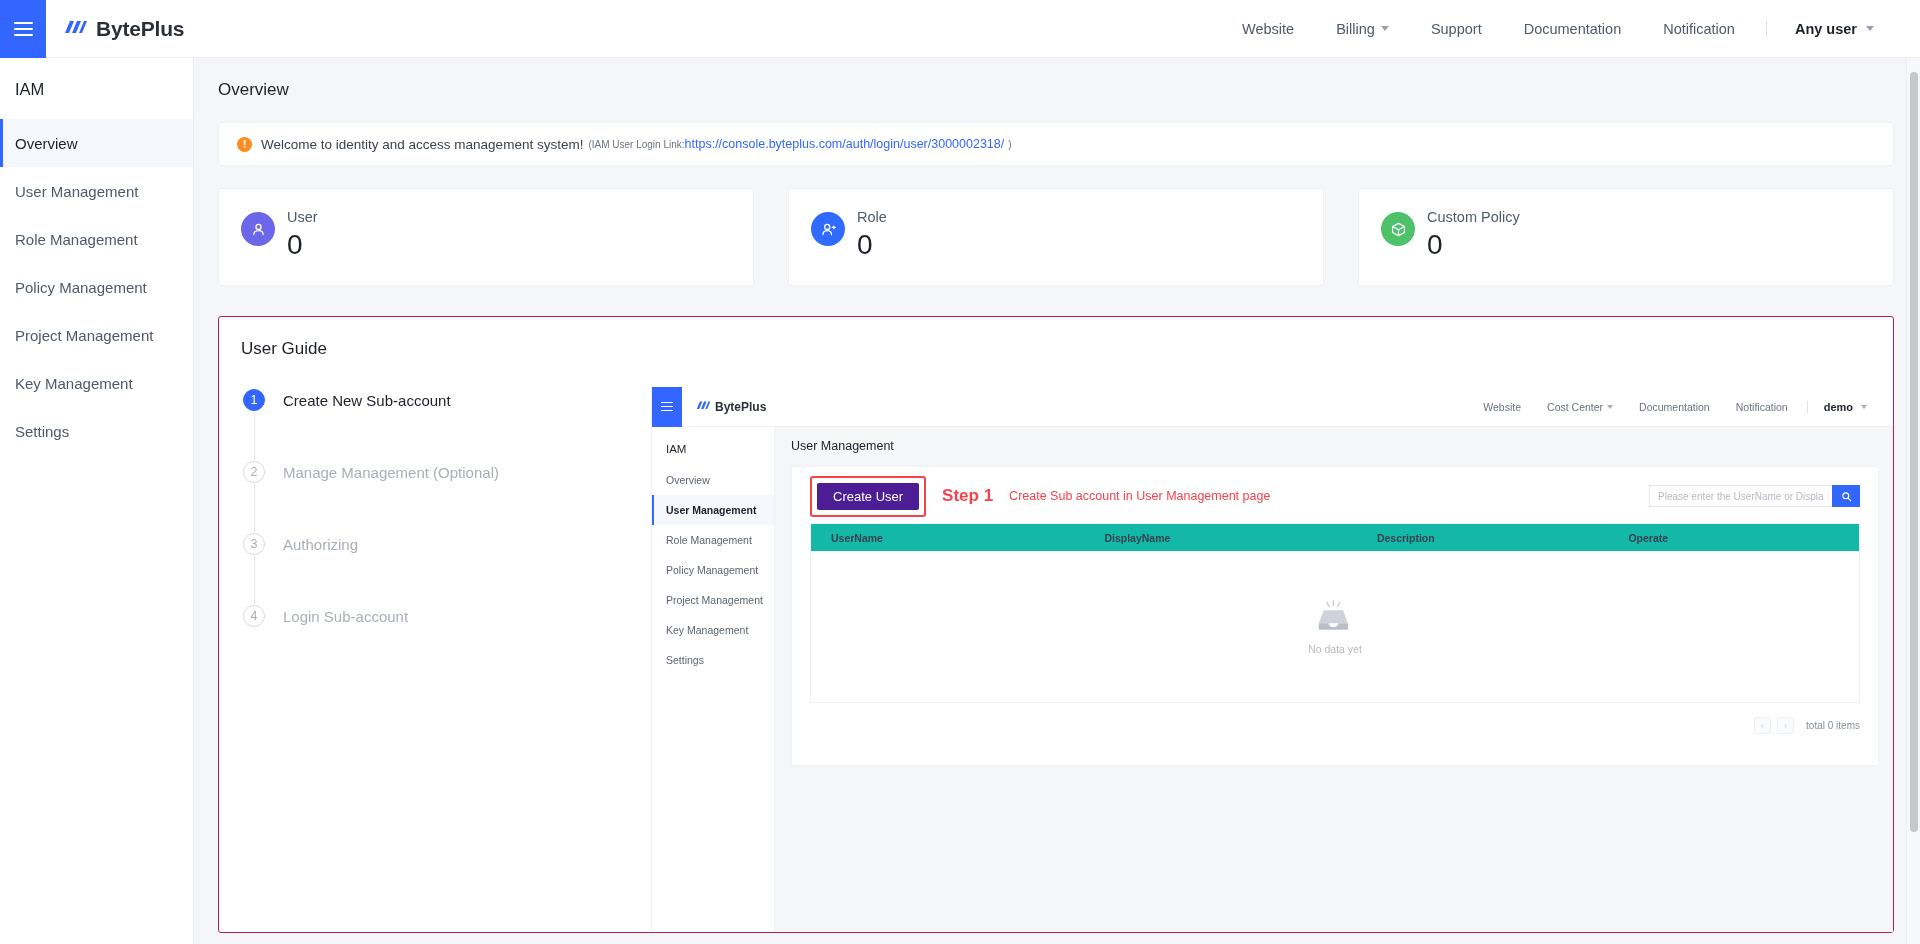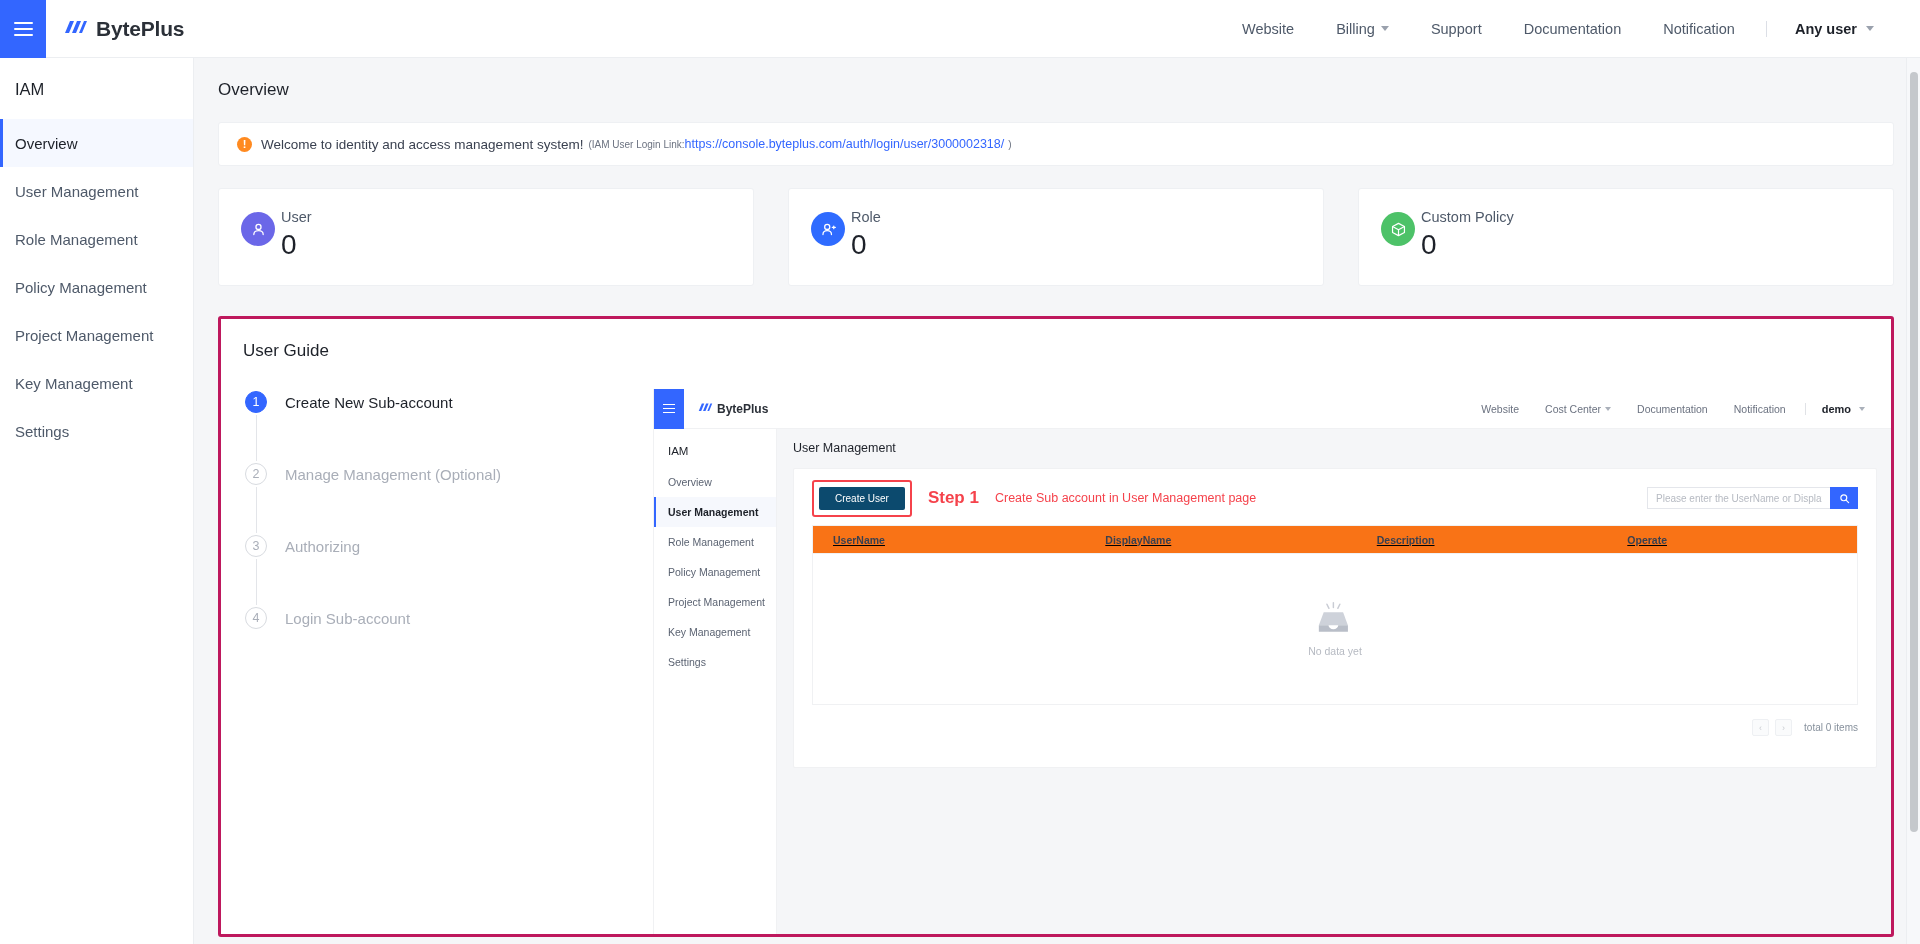--- a/index.html
+++ b/index.html
@@ -77,27 +77,27 @@
   
   .cards { display: flex; gap: 34px; margin-bottom: 30px; }
   .card {
     flex: 1; background: #ffffff; border: 1px solid #eef0f3; border-radius: 3px;
     height: 98px; display: flex; align-items: flex-start; padding: 20px 0 0 22px;
   }
   .card-icon {
     width: 34px; height: 34px; border-radius: 50%;
     display: flex; align-items: center; justify-content: center; flex: none; margin-top: 3px;
   }
-  .card-text { margin-left: 6px; }
+  .card-text { margin-left: 12px; }
   .card-label { font-size: 14.5px; color: #4e5969; }
   .card-value { font-size: 28px; color: #1d2129; margin-top: 6px; line-height: 1; font-weight: 400; }
 
   
   .guide {
-    background: #ffffff; border: 3px solid #be185d; border-radius: 3px;
+    background: #ffffff; border: 1px solid #be185d; border-radius: 3px;
     min-height: 600px; padding: 22px 0 0 22px; display: flex;
   }
   .guide-head { font-size: 17px; color: #1d2129; position: absolute; }
   .guide-inner { display: flex; width: 100%; padding-top: 48px; }
 
   .steps { width: 400px; flex: none; padding-left: 2px; }
   .step { display: flex; align-items: center; height: 26px; }
   .step-num {
     width: 22px; height: 22px; border-radius: 50%; flex: none;
     display: flex; align-items: center; justify-content: center;
@@ -131,39 +131,39 @@
   .mock-nav-item { height: 30px; display: flex; align-items: center; padding-left: 14px; font-size: 10.5px; color: #5b6372; position: relative; }
   .mock-nav-item.active { background: #f6f8fd; color: #1d2129; font-weight: 700; }
   .mock-nav-item.active::before { content: ""; position: absolute; left: 0; top: 0; bottom: 0; width: 2px; background: #3366ff; }
 
   .mock-main { flex: 1; background: #f5f6f8; padding: 12px 14px 0 16px; }
   .mock-page-title { font-size: 12.5px; color: #1d2129; margin-bottom: 13px; }
   .mock-panel { background: #fff; border: 1px solid #f0f1f3; border-radius: 2px; padding: 14px 18px 16px 18px; min-height: 300px; }
 
   .mock-toolbar { display: flex; align-items: center; height: 30px; position: relative; }
   .btn-wrap { position: relative; padding: 5px; border: 2px solid #f5424b; border-radius: 3px; display: inline-block; }
-  .btn-create { background: #0c4a6e; color: #fff; font-size: 10px; border: none; border-radius: 2px; padding: 6px 16px; cursor: pointer; white-space: nowrap; }
+  .btn-create { background: #4c1d95; color: #fff; font-size: 13px; border: none; border-radius: 2px; padding: 6px 16px; cursor: pointer; white-space: nowrap; }
   .step-note { margin-left: 16px; display: flex; align-items: center; gap: 16px; }
   .step-note .s1 { color: #f5424b; font-size: 17px; font-weight: 700; }
   .step-note .s2 { color: #f5424b; font-size: 12.5px; }
 
   .mock-search { margin-left: auto; display: flex; align-items: center; }
   .mock-search input {
     width: 183px; height: 22px; border: 1px solid #e4e6eb; border-right: none;
     font-size: 10px; padding: 0 8px; color: #1d2129; outline: none;
     font-family: "Liberation Sans", sans-serif; background: #fff;
   }
   .mock-search input::placeholder { color: #b6bac2; }
   .mock-search .sbtn {
     width: 28px; height: 22px; background: #3366ff; border: none; cursor: pointer;
     display: flex; align-items: center; justify-content: center;
   }
 
   .mock-table { margin-top: 12px; border: 1px solid #f0f1f3; }
-  .mock-thead { display: flex; background: #f97316; height: 28px; align-items: center; border-bottom: 1px solid #f0f1f3; text-decoration: underline; }
+  .mock-thead { display: flex; background: #14b8a6; height: 28px; align-items: center; border-bottom: 1px solid #f0f1f3; }
   .mock-thead div { font-size: 10.5px; color: #3a4150; font-weight: 700; }
   .th1 { width: 28%; padding-left: 20px; }
   .th2 { width: 26%; }
   .th3 { width: 24%; }
   .th4 { width: 22%; }
   .mock-empty { height: 150px; display: flex; flex-direction: column; align-items: center; justify-content: center; gap: 10px; background: #fff; }
   .empty-text { font-size: 10.5px; color: #b6bac2; }
 
   .mock-pager { display: flex; align-items: center; justify-content: flex-end; gap: 6px; margin-top: 14px; }
   .pg-btn { width: 17px; height: 17px; border: 1px solid #eef0f3; background: #fafbfc; display: flex; align-items: center; justify-content: center; color: #c9ccd2; font-size: 9px; border-radius: 2px; }

